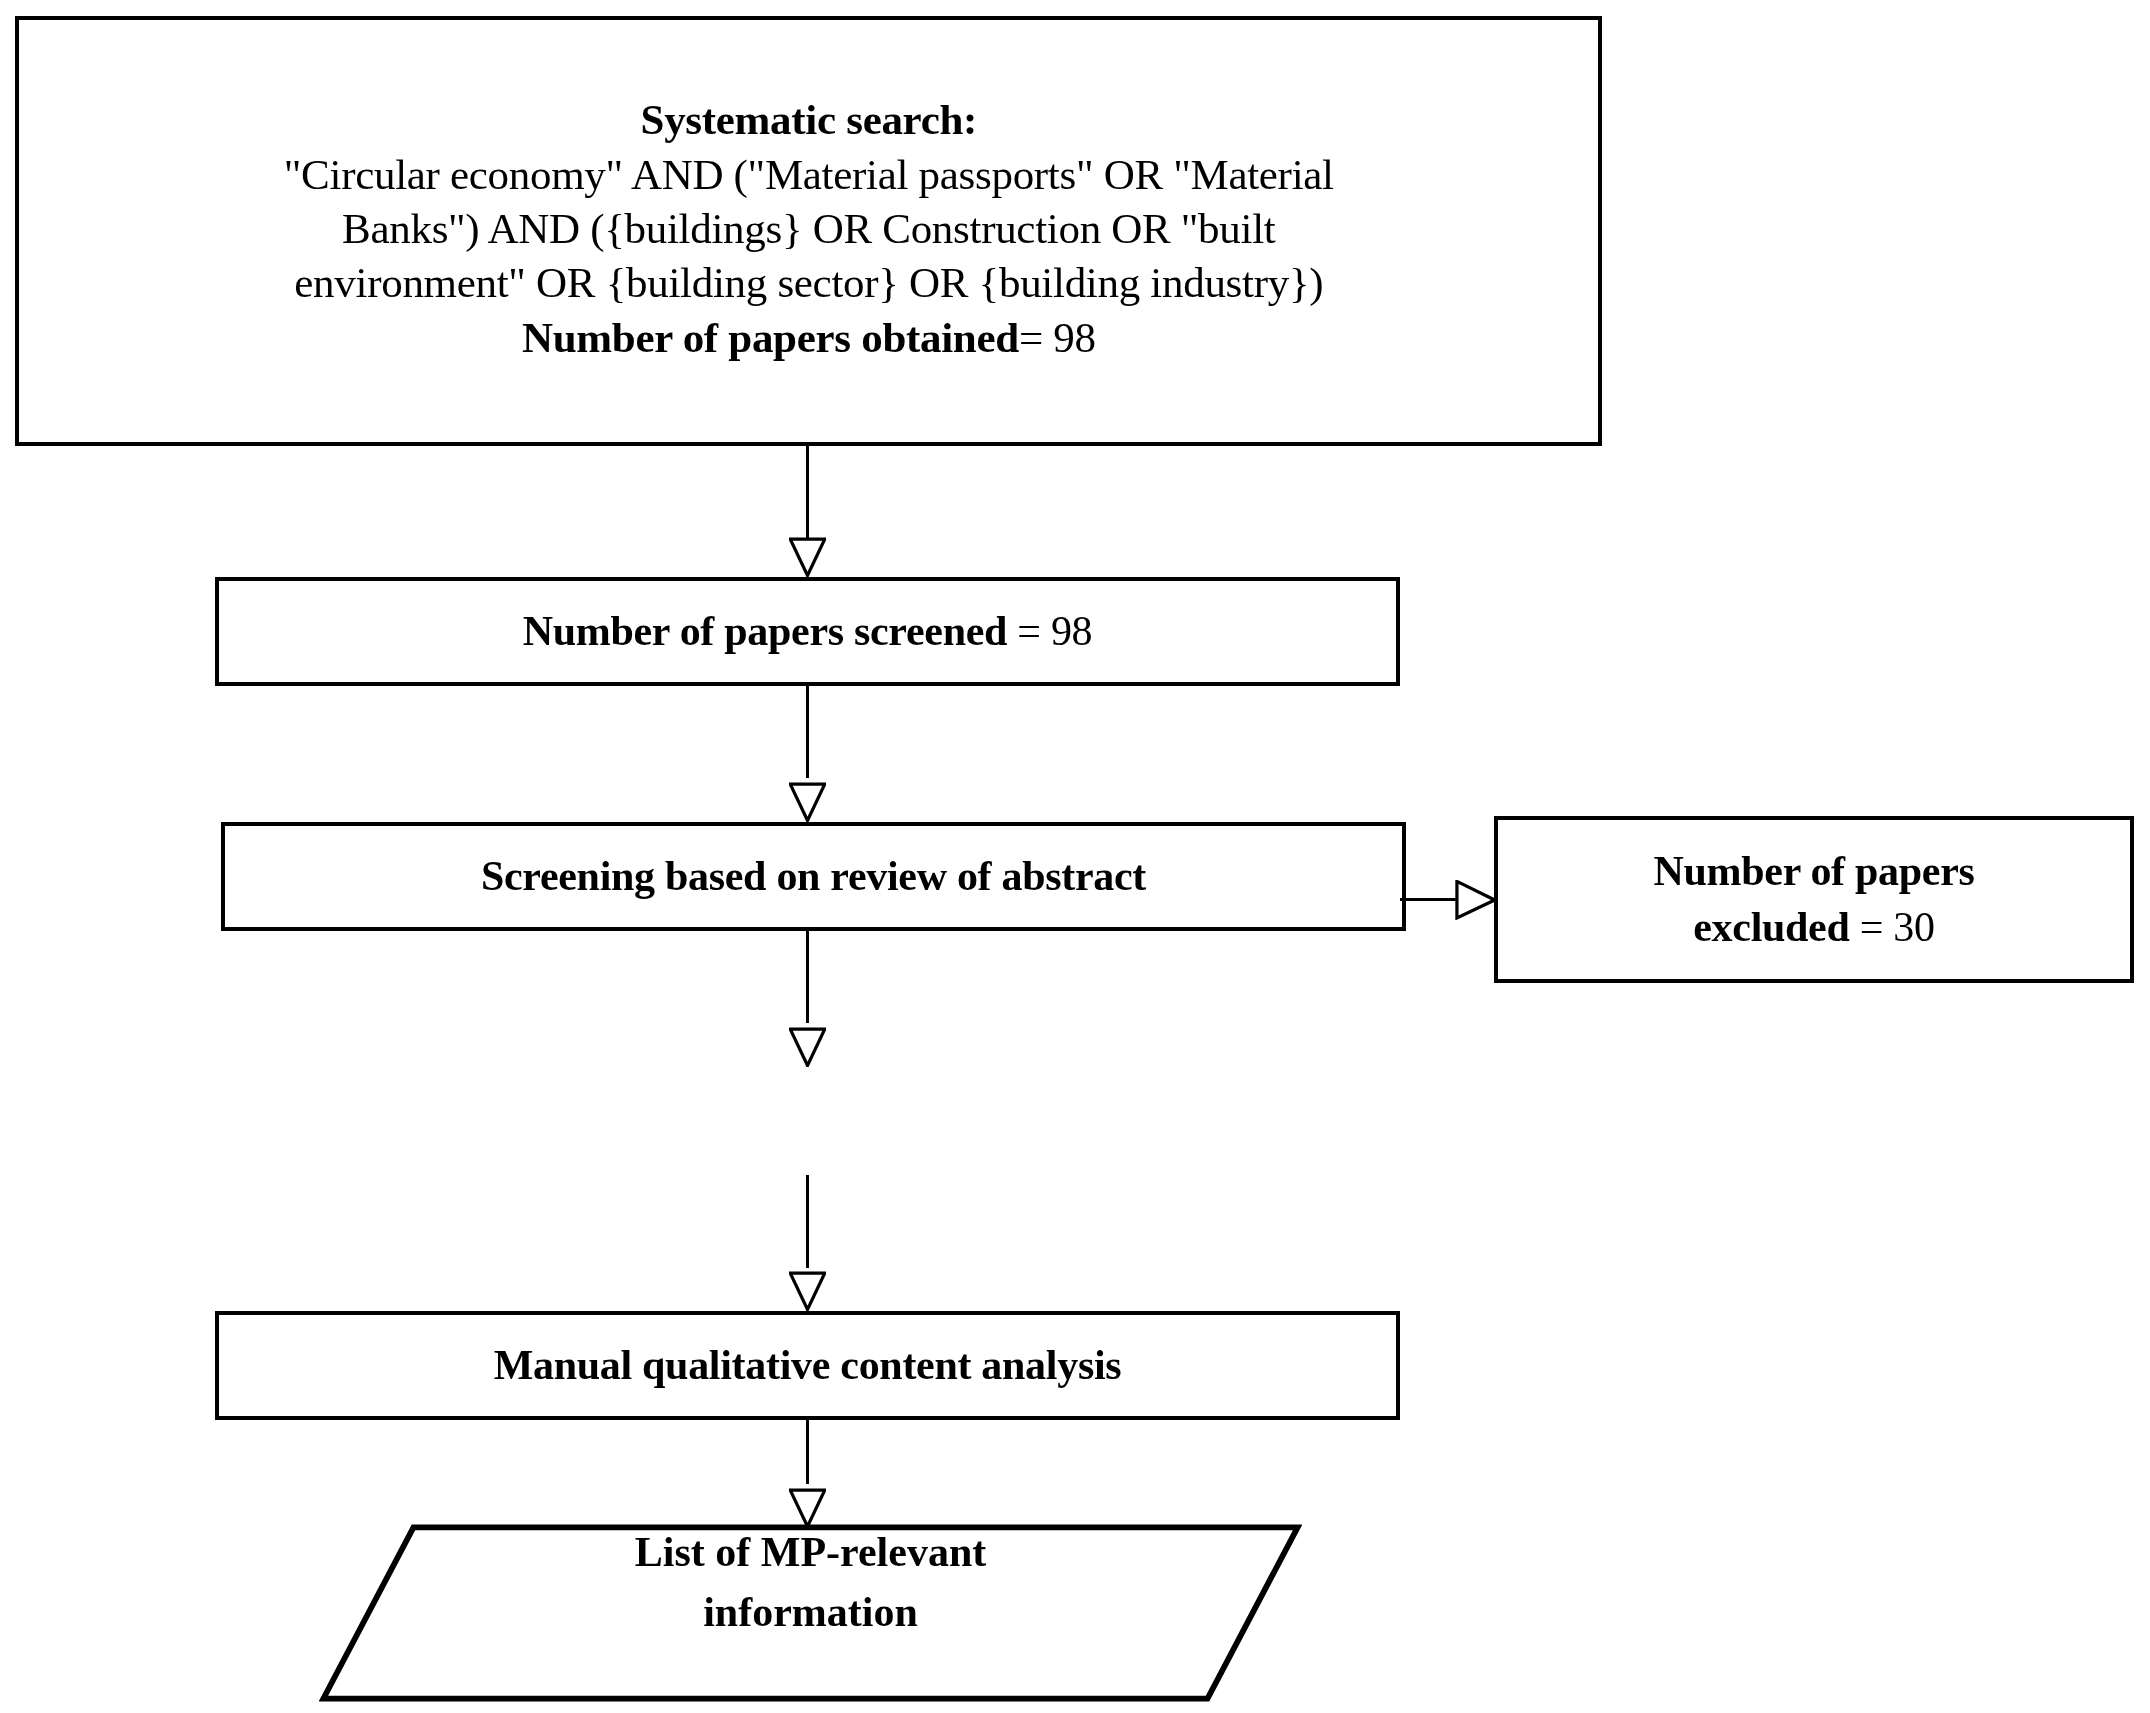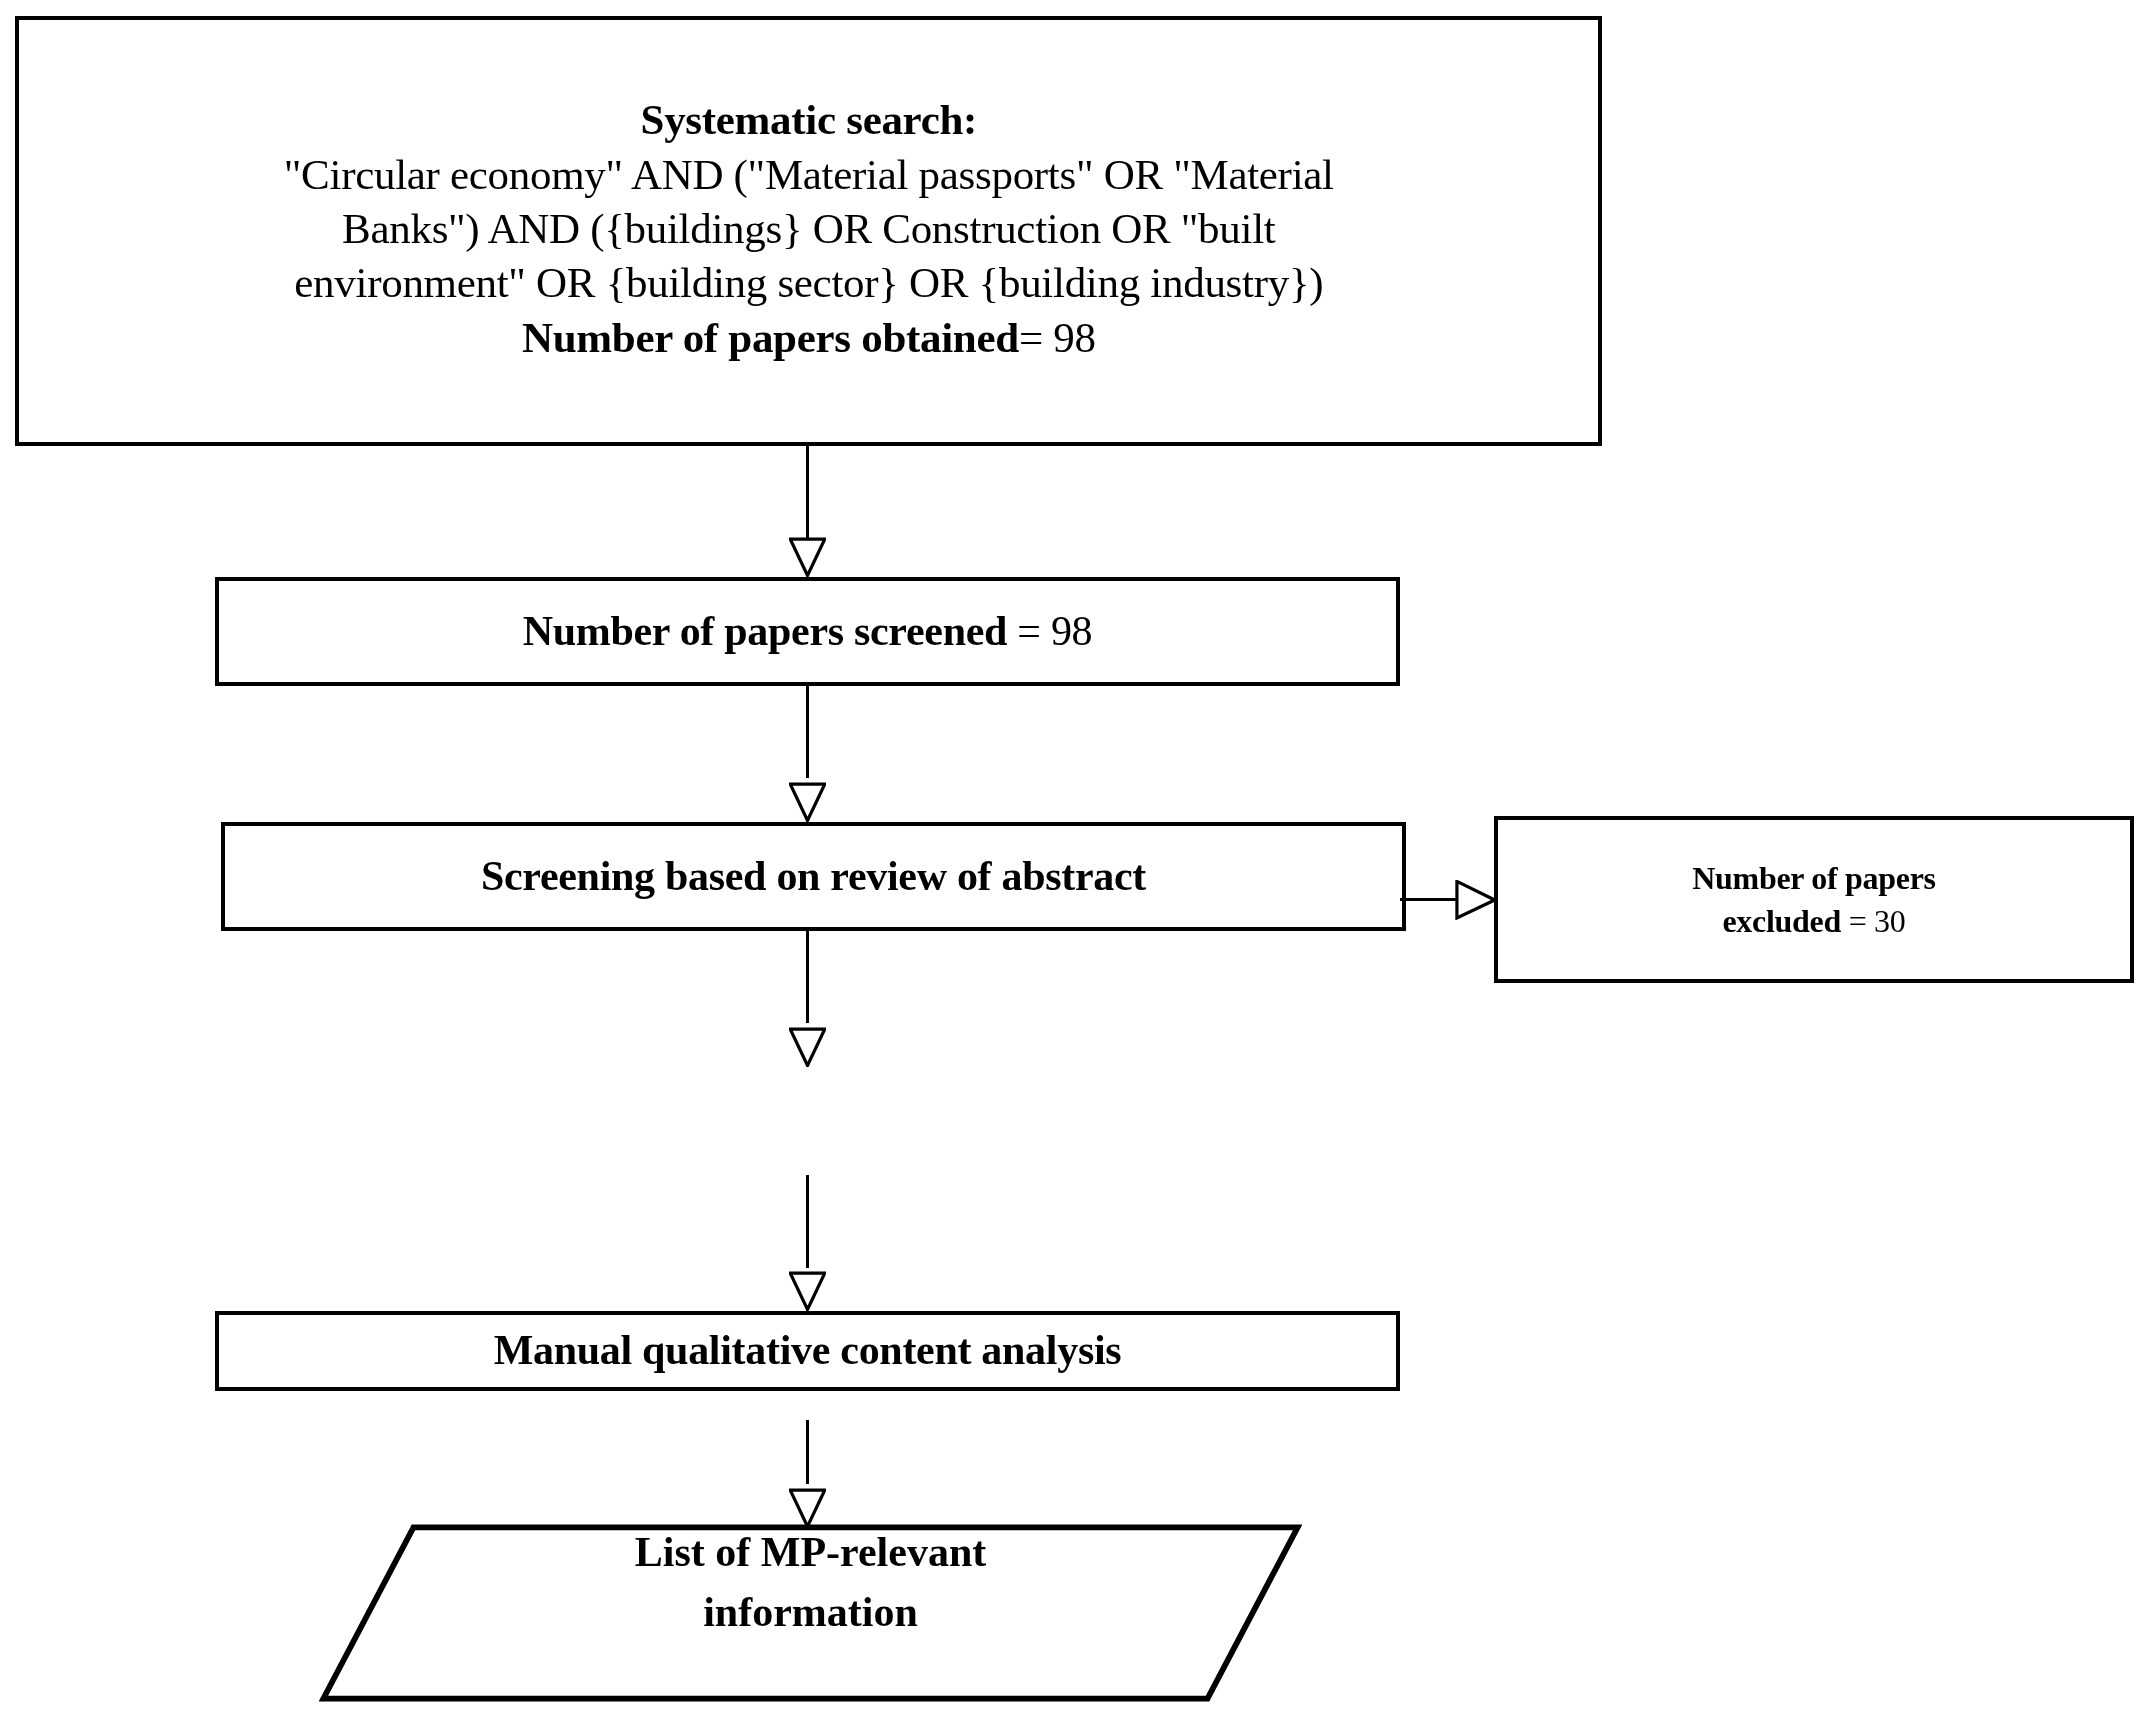--- a/index.html
+++ b/index.html
@@ -55,30 +55,30 @@
   }
 
   
   .mid {
     left: 215px;
     width: 1185px;
   }
   #screened-box   { top: 577px;  height: 109px; }
   #screening-box  { top: 822px; height: 109px; margin-left: 6px; }
   #selected-box   { top: 1066px; height: 109px; }
-  #manual-box     { top: 1311px; height: 80px; }
+  #manual-box     { top: 1311px; height: 109px; }
 
   #excluded-box {
     left: 1494px;
     top: 816px;
     width: 640px;
     height: 167px;
     border-width: 4.5px;
   }
-  #excluded-box .txt { font-size: 32px; line-height: 1.33; }
+  #excluded-box .txt { font-size: 42px; line-height: 1.33; }
 
   
   #output-shape {
     position: absolute;
     left: 319px;
     top: 1523px;
     width: 983px;
     height: 180px;
   }
   #output-shape svg { display: block; width: 100%; height: 100%; }

